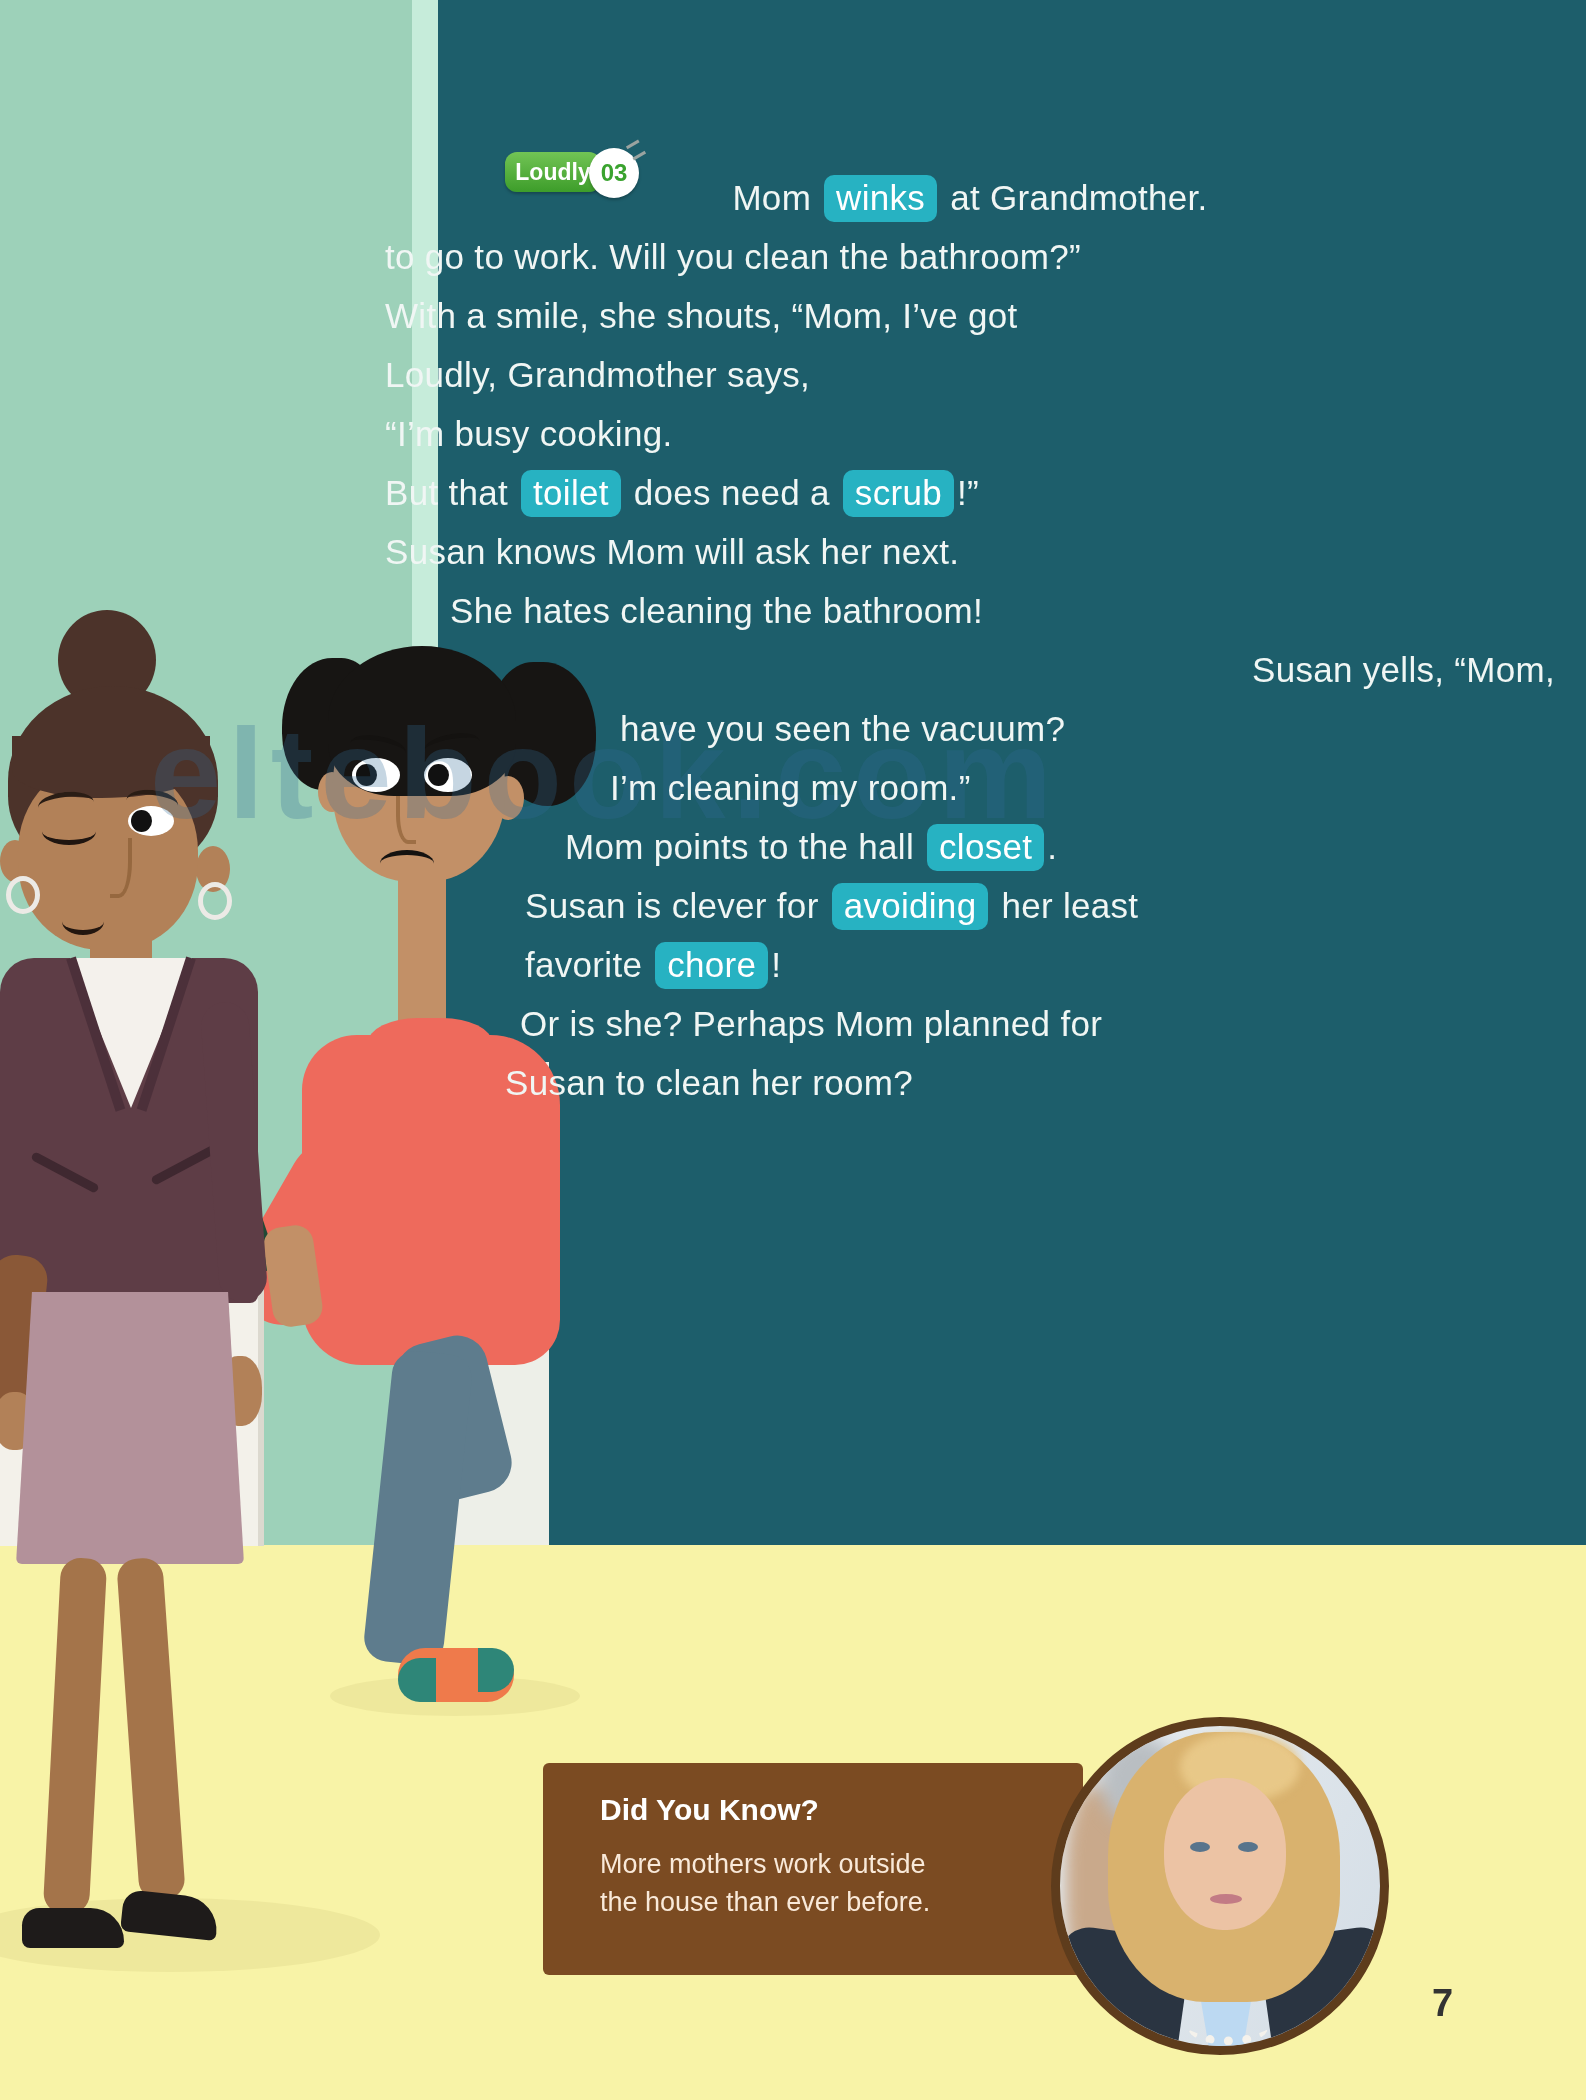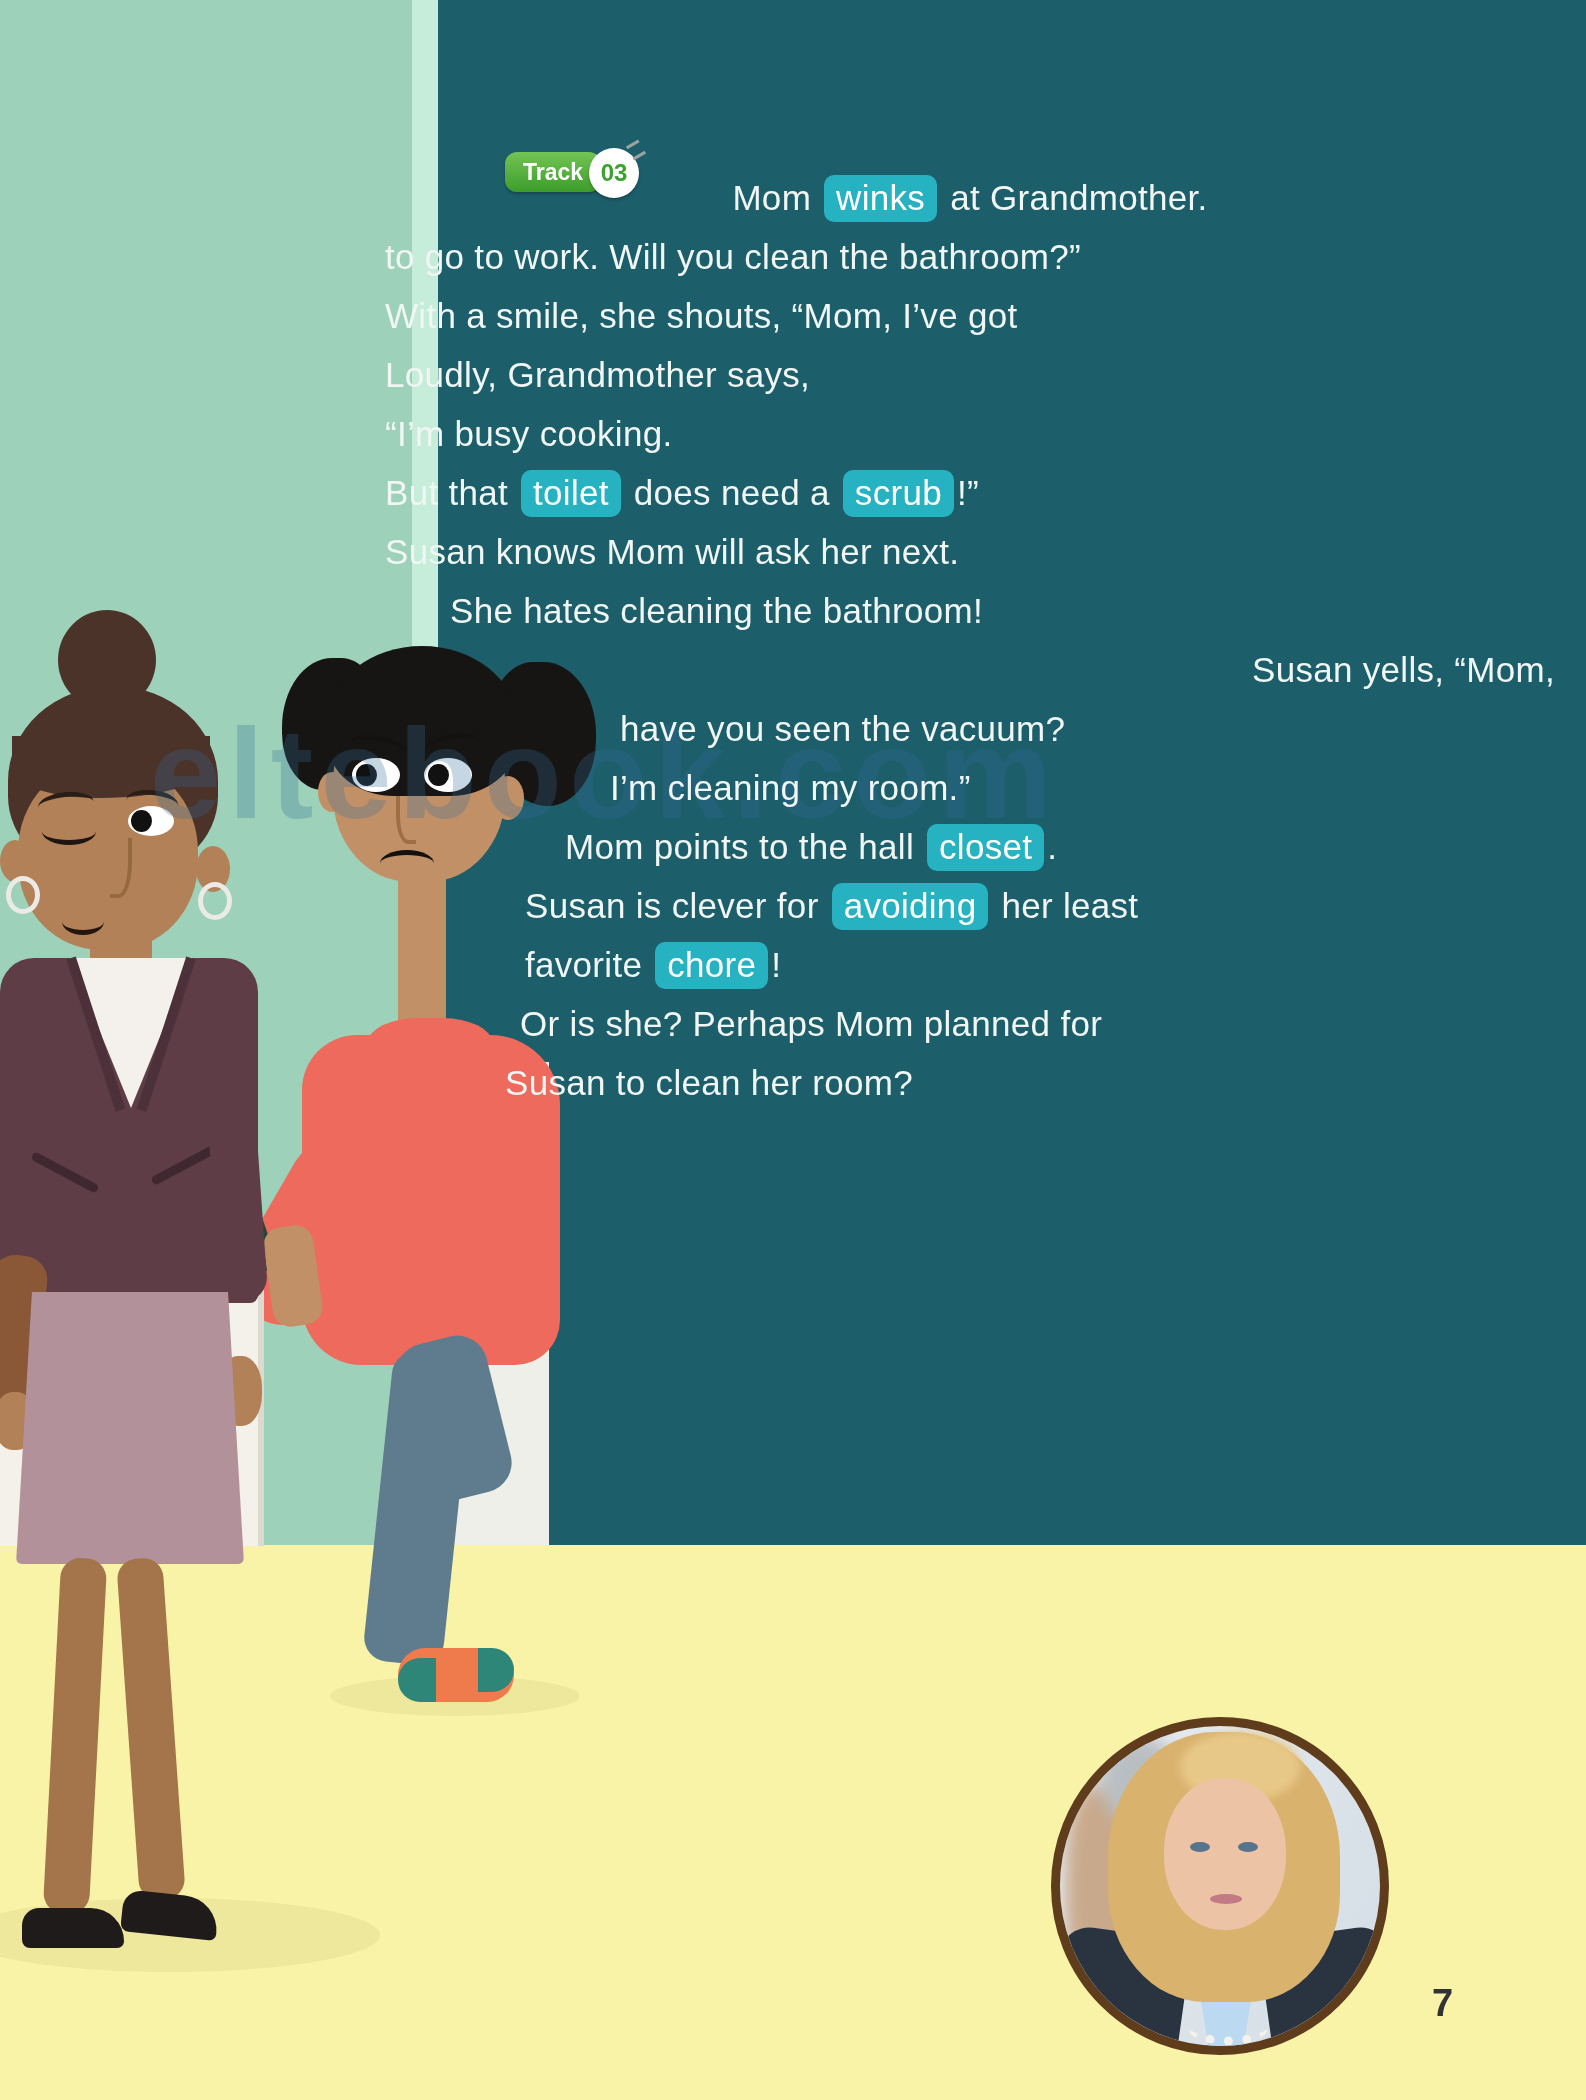--- a/index.html
+++ b/index.html
@@ -215,21 +215,21 @@
     <div class="m-arm-r"></div>
     <div class="m-hand-r"></div>
     <div class="m-skirt"></div>
     <div class="m-leg-l"></div>
     <div class="m-leg-r"></div>
     <div class="m-shoe-l"></div>
     <div class="m-shoe-r"></div>
   </div>
 
   <div class="track-badge">
-    <div class="track-pill">Track</div>
+    <div class="track-pill">Loudly</div>
     <div class="track-circle">03</div>
     <div class="track-sparkle"></div>
   </div>
 
   <div class="story">
       <div class="story-line" style="padding-left: 0px; text-align: center;"><span>Mom </span><span class="vocab-highlight">winks</span><span> at Grandmother.</span></div>
       <div class="story-line" style="padding-left: 0px;"><span>to go to work. Will you clean the bathroom?”</span></div>
       <div class="story-line" style="padding-left: 0px;"><span>With a smile, she shouts, “Mom, I’ve got</span></div>
       <div class="story-line" style="padding-left: 0px;"><span>Loudly, Grandmother says,</span></div>
       <div class="story-line" style="padding-left: 0px;"><span>“I’m busy cooking.</span></div>
@@ -239,20 +239,27 @@
       <div class="story-line" style="padding-left: 220px; text-align: right;"><span>Susan yells, “Mom,</span></div>
       <div class="story-line" style="padding-left: 235px;"><span>have you seen the vacuum?</span></div>
       <div class="story-line" style="padding-left: 225px;"><span>I’m cleaning my room.”</span></div>
       <div class="story-line" style="padding-left: 180px;"><span>Mom points to the hall </span><span class="vocab-highlight">closet</span><span>.</span></div>
       <div class="story-line" style="padding-left: 140px;"><span>Susan is clever for </span><span class="vocab-highlight">avoiding</span><span> her least</span></div>
       <div class="story-line" style="padding-left: 140px;"><span>favorite </span><span class="vocab-highlight">chore</span><span>!</span></div>
       <div class="story-line" style="padding-left: 135px;"><span>Or is she? Perhaps Mom planned for</span></div>
       <div class="story-line" style="padding-left: 120px;"><span>Susan to clean her room?</span></div>
     </div>
 
+  <div class="dyk-box">
+    <div class="dyk-title">Did You Know?</div>
+    <div class="dyk-body">
+      <div>More mothers work outside</div>
+      <div>the house than ever before.</div>
+    </div>
+  </div>
 
   <div class="photo">
     <div class="p-blur1"></div>
     <div class="p-blur2"></div>
     <div class="p-blazer-l"></div>
     <div class="p-blazer-r"></div>
     <div class="p-shirt"></div>
     <div class="p-hair"></div>
     <div class="p-hair-hl"></div>
     <div class="p-face"></div>

